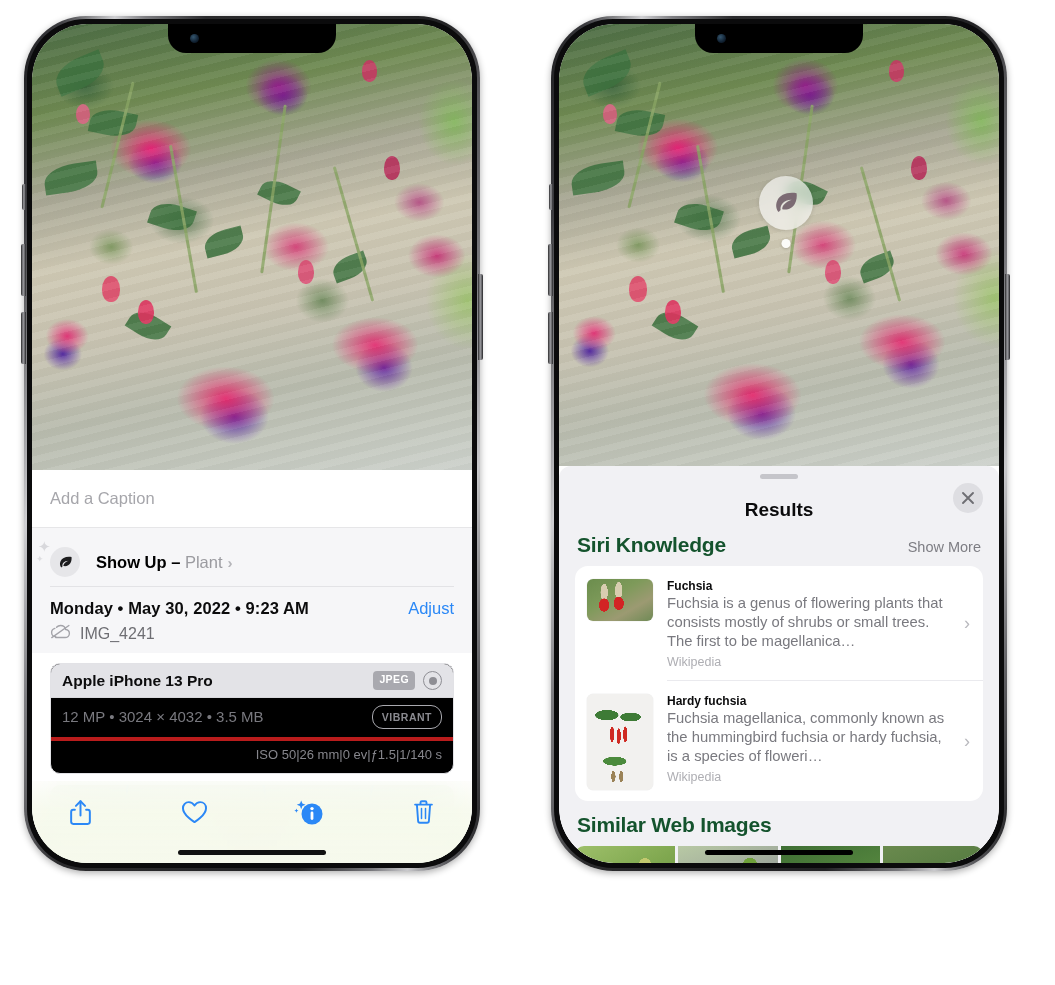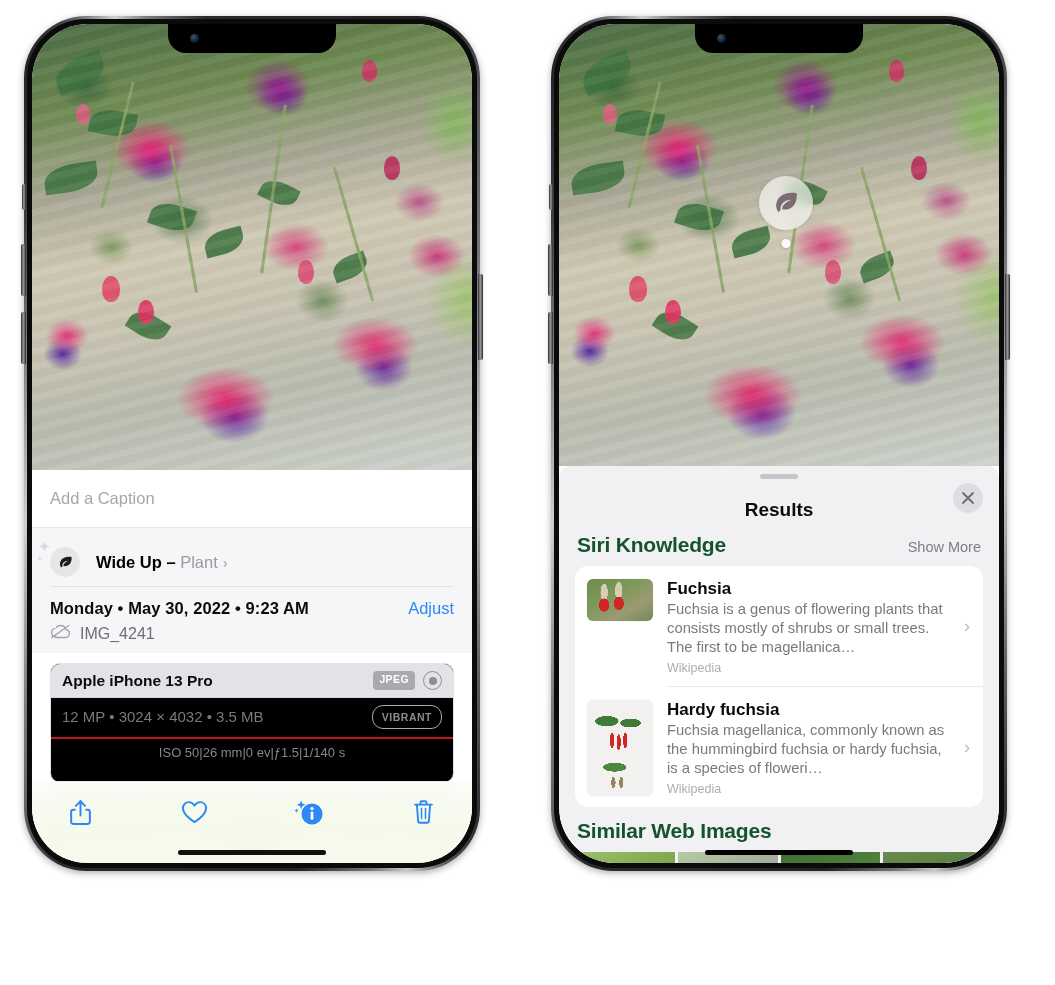--- a/index.html
+++ b/index.html
@@ -189,22 +189,22 @@
   }
   .aperture-ico i { display: block; width: 8px; height: 8px; border-radius: 50%; background: #8e8e94; }
   .exif-body { padding: 7px 11px 8px; }
   .exif-line { font-size: 15px; color: #79797f; line-height: 1.55; }
   .exif-line2 { display: flex; align-items: center; justify-content: space-between; }
   .chip-vibrant {
     border: 1.3px solid #a9a9af; color: #8a8a90; font-size: 10.5px; font-weight: 600;
     padding: 2.5px 9px 3px; border-radius: 11px; letter-spacing: .5px;
   }
   .exif-foot {
-    display: flex; align-items: center; justify-content: center;
-    border-top: 2px solid #b91c1c; padding: 6px 11px 22px;
+    display: flex; align-items: center; justify-content: flex-end;
+    border-top: 4px solid #b91c1c; padding: 6px 11px 11px;
   }
   .exif-foot span { font-size: 13px; color: #86868c; }
   .exif-sep { color: #c6c6cb; font-size: 12px; }
 
   .map-strip {
     margin: 11px 18px 0 18px; height: 70px; border-radius: 10px 10px 0 0;
     overflow: hidden; position: relative;
     background:
       radial-gradient(ellipse 48px 22px at 12% 30%, #cfe4b8 0 100%),
       radial-gradient(ellipse 40px 18px at 32% 70%, #cfe4b8 0 100%),
@@ -281,21 +281,21 @@
       radial-gradient(ellipse 3px 11px at 48% 44%, #cf2a22 0 70%, rgba(0,0,0,0) 72%),
       radial-gradient(ellipse 3px 11px at 58% 42%, #cf2a22 0 70%, rgba(0,0,0,0) 72%),
       radial-gradient(ellipse 16px 7px at 30% 22%, #3e7b36 0 72%, rgba(0,0,0,0) 74%),
       radial-gradient(ellipse 14px 6px at 66% 24%, #3e7b36 0 72%, rgba(0,0,0,0) 74%),
       radial-gradient(ellipse 16px 6px at 42% 70%, #4b8a3c 0 72%, rgba(0,0,0,0) 74%),
       radial-gradient(ellipse 3px 8px at 40% 86%, #9b8358 0 70%, rgba(0,0,0,0) 72%),
       radial-gradient(ellipse 3px 8px at 52% 86%, #9b8358 0 70%, rgba(0,0,0,0) 72%),
       #f2f1ef;
   }
   .kb-text { flex: 1 1 auto; padding-left: 14px; padding-right: 26px; }
-  .kb-title { font-size: 17px; font-weight: 700; color: #0b0b0c; margin-bottom: 1px; }
+  .kb-title { font-size: 12px; font-weight: 700; color: #0b0b0c; margin-bottom: 1px; }
   .kb-desc { font-size: 14.8px; color: #79797f; line-height: 1.28; }
   .kb-src { font-size: 12.5px; color: #aeaeb3; margin-top: 4px; }
   .kb-chev { position: absolute; right: 13px; top: 50%; transform: translateY(-50%); color: #b9b9be; font-size: 18px; }
   .kb-divider { height: 1px; background: #eaeaee; margin-left: 92px; }
 
   .web-strip { display: flex; gap: 3px; padding: 0 16px; margin-top: 2px; }
   .web-thumb { flex: 1 1 0; height: 86px; overflow: hidden; }
   .web-thumb:first-child { border-radius: 9px 0 0 9px; }
   .web-thumb:last-child  { border-radius: 0 9px 9px 0; }
   .wt1 {
@@ -383,21 +383,21 @@
           <div class="lookup-block">
             <div class="lookup-row">
               <div class="lookup-badge">
                 <span class="sparkle">✦</span>
                 <span class="sparkle-sm">✦</span>
                 <svg width="17" height="17" viewBox="0 0 24 24" aria-hidden="true">
                   <path d="M20.5 4.2C13 3 7.2 5.4 5 10.1c-1.8 3.8-.4 7.6 1.1 9.1l1.6-1.6c-.3-1.9.1-3.7 1.3-5.1 1.6-1.9 4.3-3 7.5-3.1-2.7.9-5 2.4-6.4 4.2-.8 1-1.2 2.2-1.1 3.4 4.4.9 8.2-1 10-4.2 1.6-2.9 1.8-6 1.5-8.6z" fill="#1c1c1e"></path>
                 </svg>
               </div>
               <div class="lookup-text">
-                <span>Wide Up – </span><span class="sub">Plant</span><span class="chev">›</span>
+                <span>Show Up – </span><span class="sub">Plant</span><span class="chev">›</span>
               </div>
             </div>
             <div class="hr"></div>
           </div>
 
           <div class="meta-block">
             <div class="meta-row1">
               <span class="meta-date">Monday • May 30, 2022 • 9:23 AM</span>
               <span class="adjust">Adjust</span>
             </div>

